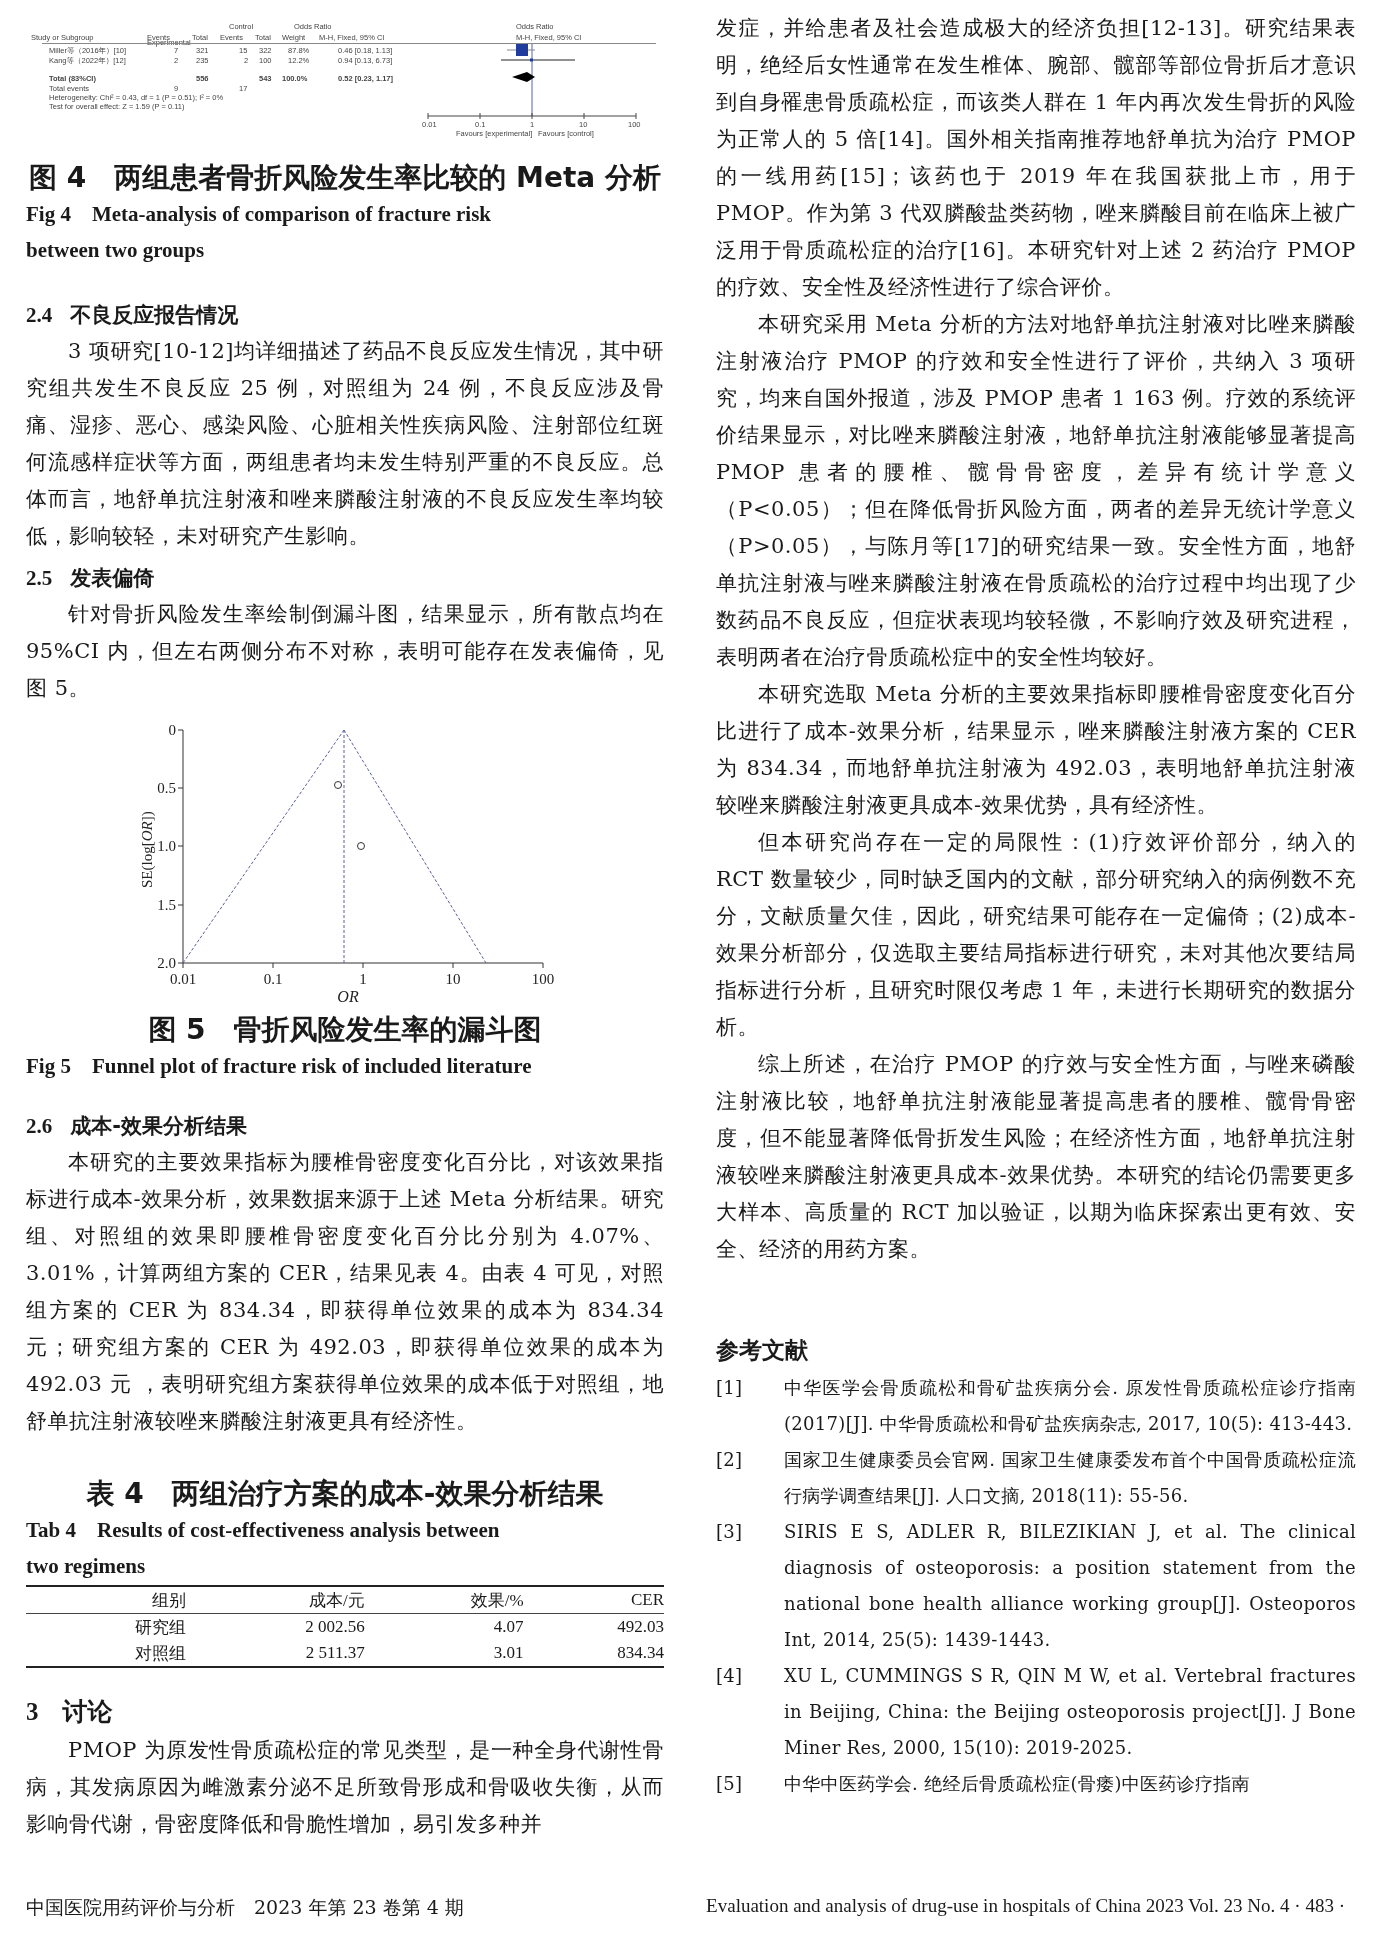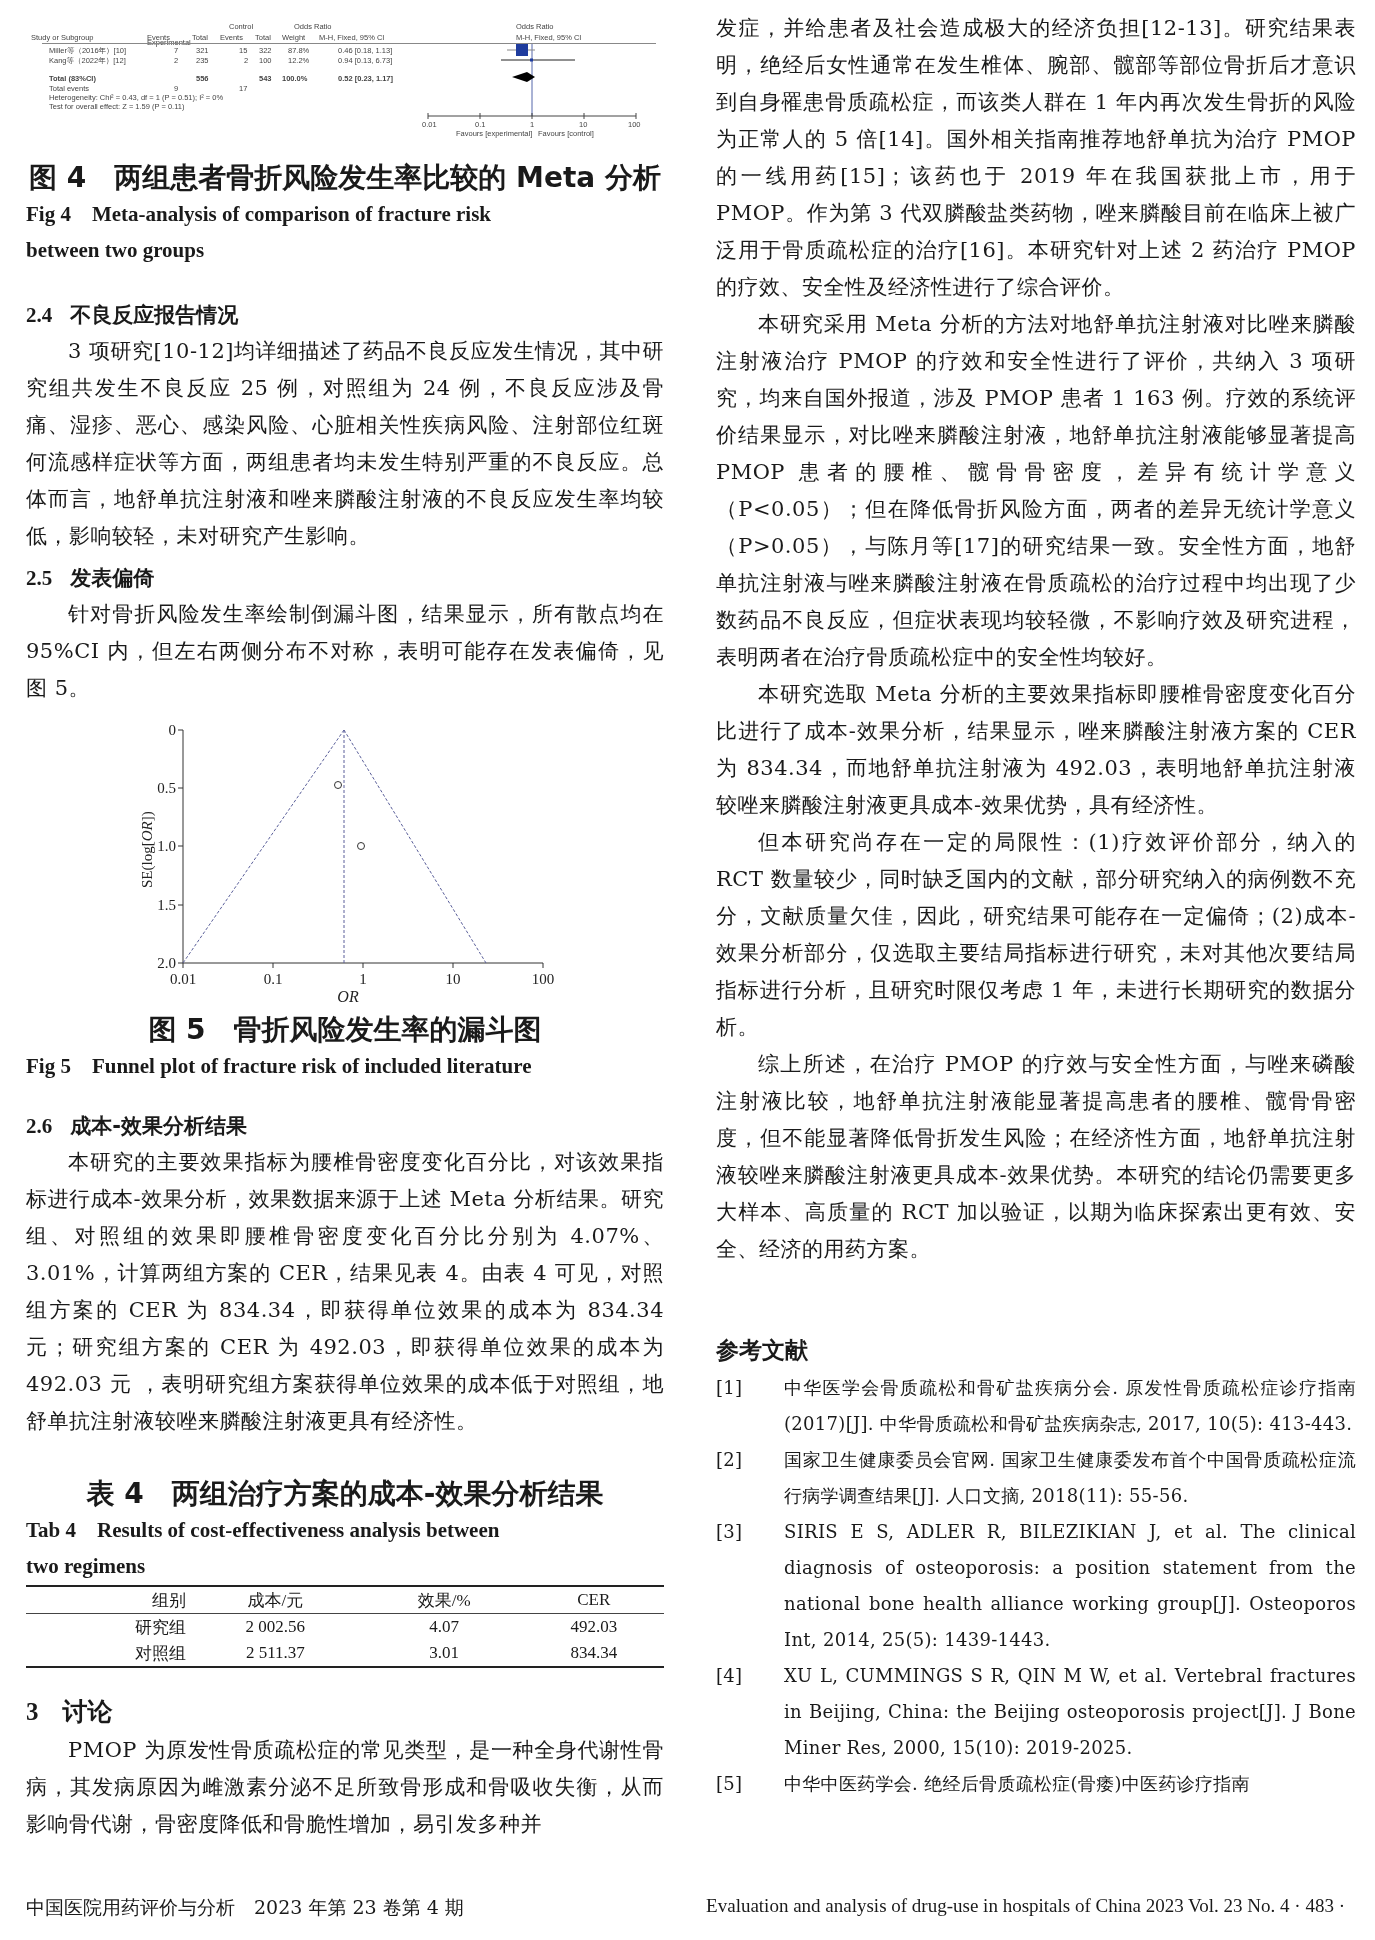--- a/index.html
+++ b/index.html
@@ -16,21 +16,21 @@
   .h1 .num { font-family:"Liberation Serif",serif; margin-right:24px; }
   .cap-cn { font-family:"DejaVu Sans","Liberation Sans",sans-serif; font-weight:bold; font-size:28px; text-align:center; line-height:36px; }
   .cap-en { font-family:"Liberation Serif",serif; font-weight:bold; font-size:21px; line-height:36px; }
   
   .forest { position:absolute; left:26px; top:22px; width:630px; height:120px;
             font-family:"Liberation Sans","DejaVu Sans",sans-serif; font-size:7.5px; color:#444; }
   .forest .r { position:absolute; white-space:nowrap; }
   .funnel { position:absolute; left:138px; top:718px; width:420px; height:290px; }
   table.t4 { position:absolute; left:26px; top:1585px; width:638px; border-collapse:collapse;
              font-family:"Liberation Serif",serif; font-size:17px; }
-  table.t4 th, table.t4 td { font-weight:normal; padding:0; height:26px; text-align:center; }
+  table.t4 th, table.t4 td { font-weight:normal; padding:0; height:26px; text-align:right; }
   table.t4 th:first-child, table.t4 td:first-child { text-align:right; width:160px;margin-left:24px; }
   table.t4 thead tr { border-top:2.5px solid #222; border-bottom:1.5px solid #444; }
   table.t4 tbody tr:last-child { border-bottom:2.5px solid #222; }
   .ref { position:relative; font-size:18px; line-height:36px; padding-left:68px; margin:0; text-align:justify; letter-spacing:0.3px; }
   .ref .rn { position:absolute; left:0; top:0; }
   .footer { position:absolute; top:1895px; font-size:19px; }
 </style>
 </head>
 <body>
 

